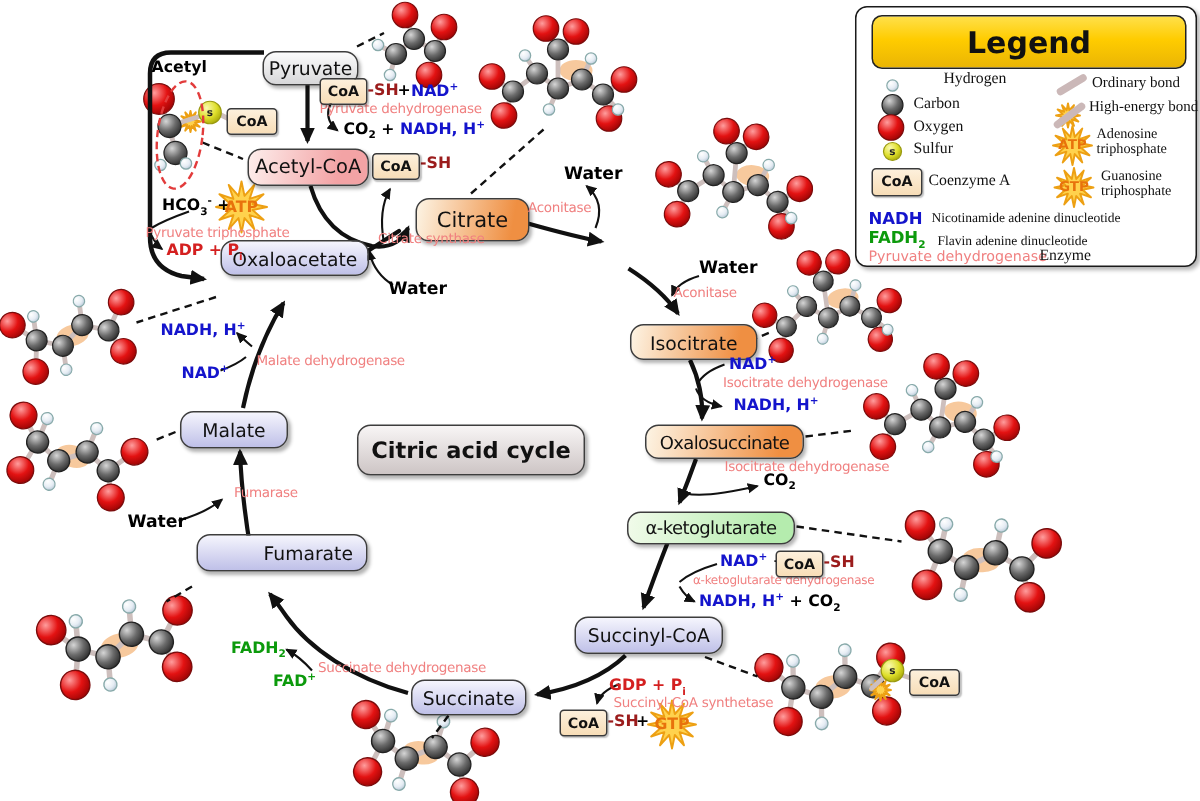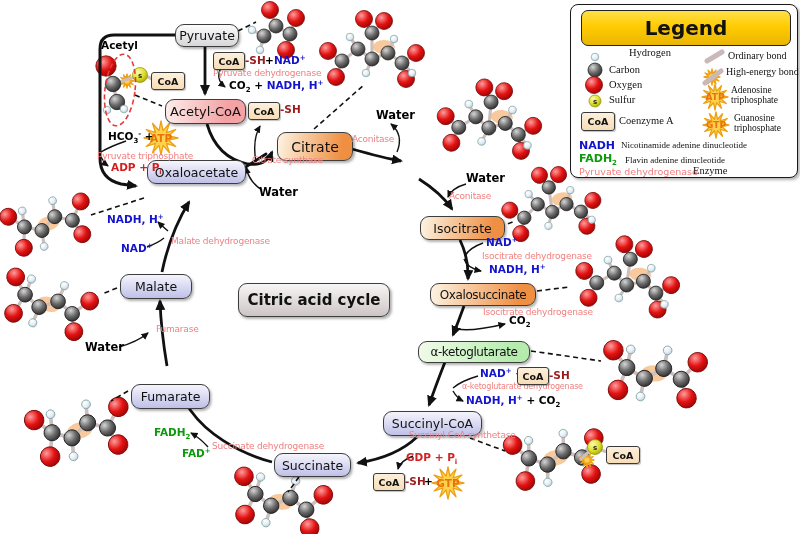--- a/index.html
+++ b/index.html
@@ -442,21 +442,21 @@
           <path d="M 135,95 L 162,106"></path>
     </g>
     <ellipse cx="120" cy="90" rx="15" ry="36" transform="rotate(7 120 90)" stroke="#e23b3b" stroke-width="1.6" stroke-dasharray="5,3"></ellipse>
   </g>
   <g id="fxLayer">
         <polygon points="161.0,121.0 163.0,130.6 169.5,123.3 166.4,132.6 175.7,129.5 168.4,136.0 178.0,138.0 168.4,140.0 175.7,146.5 166.4,143.4 169.5,152.7 163.0,145.4 161.0,155.0 159.0,145.4 152.5,152.7 155.6,143.4 146.3,146.5 153.6,140.0 144.0,138.0 153.6,136.0 146.3,129.5 155.6,132.6 152.5,123.3 159.0,130.6" fill="#ffd24d" stroke="#eda013" stroke-width="1.3" stroke-linejoin="round"></polygon>
         <polygon points="448.0,467.0 449.9,476.0 456.0,469.1 453.1,477.9 461.9,475.0 455.0,481.1 464.0,483.0 455.0,484.9 461.9,491.0 453.1,488.1 456.0,496.9 449.9,490.0 448.0,499.0 446.1,490.0 440.0,496.9 442.9,488.1 434.1,491.0 441.0,484.9 432.0,483.0 441.0,481.1 434.1,475.0 442.9,477.9 440.0,469.1 446.1,476.0" fill="#ffd24d" stroke="#eda013" stroke-width="1.3" stroke-linejoin="round"></polygon>
       </g>
 </svg>
 
-<div class="node gray" style="left:175px;top:24px;width:62px;height:21px;">
+<div class="node gray" style="left:175px;top:34px;width:62px;height:21px;">
       <span>Pyruvate</span>
     </div>
 <div class="node pink" style="left:165px;top:99px;width:79px;height:23px;font-size:13px;">
       <span>Acetyl-CoA</span>
     </div>
 <div class="node orange" style="left:277px;top:132px;width:74px;height:27px;font-size:14px;">
       <span>Citrate</span>
     </div>
 <div class="node orange" style="left:420px;top:216px;width:83px;height:22px;">
       <span>Isocitrate</span>
@@ -466,42 +466,42 @@
     </div>
 <div class="node green tight" style="left:418px;top:341px;width:110px;height:20px;">
       <span>α-ketoglutarate</span>
     </div>
 <div class="node lav" style="left:383px;top:411px;width:97px;height:23px;">
       <span>Succinyl-CoA</span>
     </div>
 <div class="node lav" style="left:274px;top:453px;width:75px;height:22px;">
       <span>Succinate</span>
     </div>
-<div class="node lav" style="left:131px;top:384px;width:77px;height:23px;">
+<div class="node lav" style="left:131px;top:356px;width:77px;height:23px;padding-left:35px;">
       <span>Fumarate</span>
     </div>
 <div class="node lav" style="left:120px;top:274px;width:70px;height:23px;">
       <span>Malate</span>
     </div>
 <div class="node lav" style="left:147px;top:160px;width:97px;height:22px;">
       <span>Oxaloacetate</span>
     </div>
 <div class="node grayc" style="left:238px;top:283px;width:150px;height:32px;">
       <span>Citric acid cycle</span>
     </div>
 
 <span class="enz" style="left:213px;top:68px;">Pyruvate dehydrogenase</span>
 <span class="enz" style="left:97px;top:151px;">Pyruvate triphosphate</span>
 <span class="enz" style="left:252px;top:155px;">Citrate synthase</span>
 <span class="enz" style="left:352px;top:134px;">Aconitase</span>
 <span class="enz" style="left:449px;top:191px;">Aconitase</span>
 <span class="enz" style="left:482px;top:251px;">Isocitrate dehydrogenase</span>
 <span class="enz" style="left:483px;top:307px;">Isocitrate dehydrogenase</span>
 <span class="enz" style="left:462px;top:382px;font-size:8px;">α-ketoglutarate dehydrogenase</span>
-<span class="enz" style="left:409px;top:430px;">Succinyl-CoA synthetase</span>
+<span class="enz" style="left:409px;top:464px;">Succinyl-CoA synthetase</span>
 <span class="enz" style="left:212px;top:441px;">Succinate dehydrogenase</span>
 <span class="enz" style="left:156px;top:324px;">Fumarase</span>
 <span class="enz" style="left:171px;top:236px;">Malate dehydrogenase</span>
 
 <span class="lbl" style="left:101px;top:39px;">Acetyl</span>
 <div class="coabox" style="left:213px;top:52px;width:30px;height:16px;">
       <span>CoA</span>
     </div>
 <span class="lbl dred" style="left:245px;top:54px;">-SH</span>
 <span class="lbl" style="left:265px;top:54px;">+</span>

